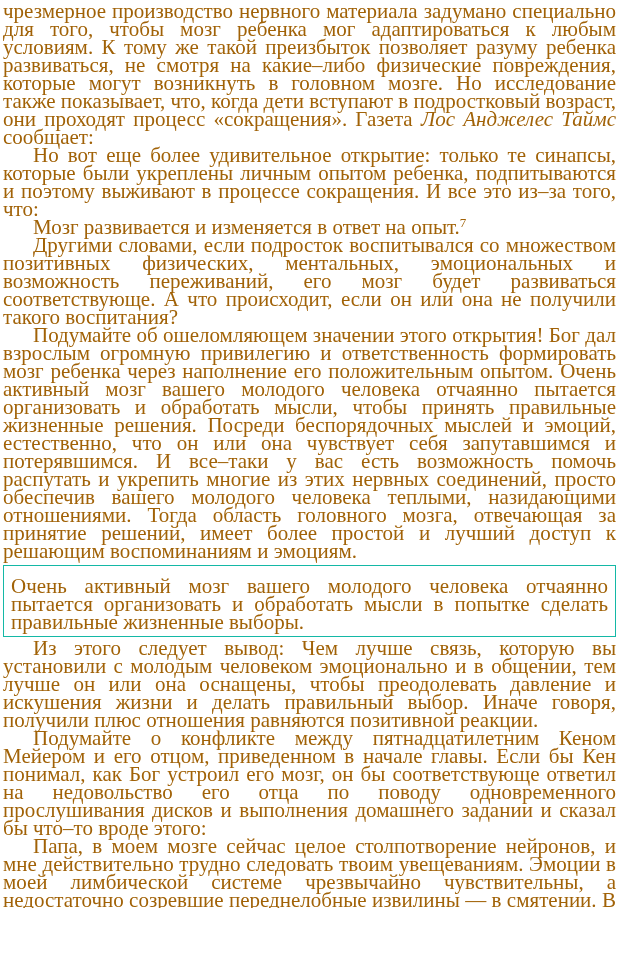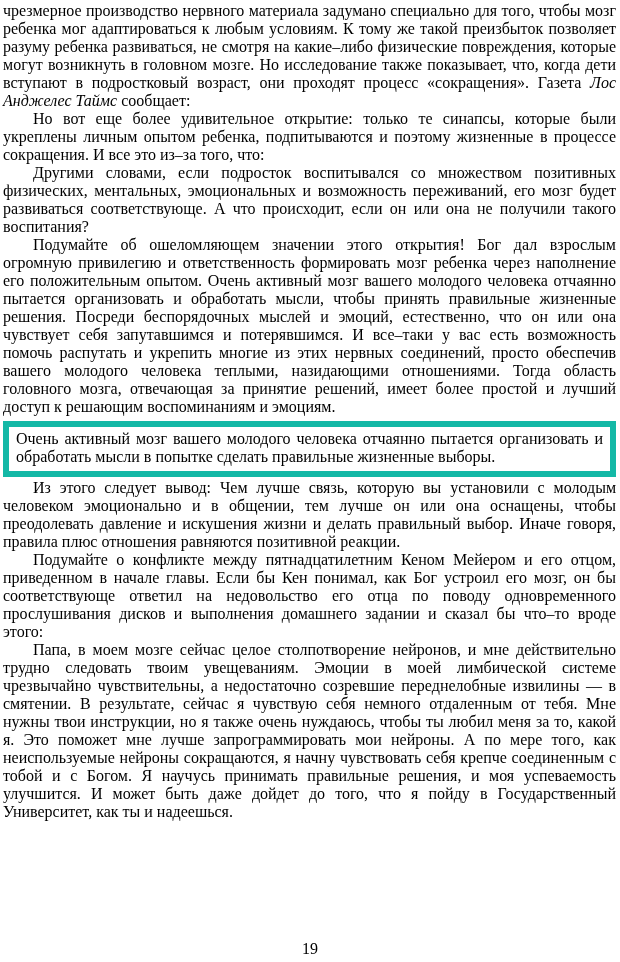--- a/index.html
+++ b/index.html
@@ -6,23 +6,23 @@
     margin: 0;
     padding: 0;
     background: #ffffff;
   }
   .page {
     position: relative;
     width: 620px;
     height: 962px;
     box-sizing: border-box;
     background: #ffffff;
-    color: #000000;
+    color: #a16207;
     font-family: "Liberation Serif", "DejaVu Serif", serif;
-    font-size: 16px;
+    font-size: 21px;
     line-height: 18px;
     overflow: hidden;
   }
   .text-block {
     box-sizing: border-box;
     padding: 2px 4px 0 3px;
     max-height: 908px;
     overflow: hidden;
   }
   .para {
@@ -38,23 +38,23 @@
   }
   sup.fn {
     font-size: 0.62em;
     line-height: 0;
     position: relative;
     top: -0.55em;
     vertical-align: baseline;
   }
   .callout-box {
     box-sizing: border-box;
-    border: 6px solid #14b8a6;
+    border: 1px solid #14b8a6;
     margin: 5px 0 2px 0;
-    padding: 3px 7px 5px 7px;
+    padding: 11px 7px 5px 7px;
     text-align: justify;
   }
   .footer {
     position: absolute;
     left: 0;
     bottom: 4px;
     width: 100%;
     text-align: center;
     line-height: 19px;
   }
@@ -64,34 +64,34 @@
 </style>
 </head>
 <body>
 
 <div class="page">
   <div class="text-block">
 
     <p class="para no-indent"><span>чрезмерное производство нервного материала задумано специально для того, чтобы мозг ребенка мог адаптироваться к любым условиям. К тому же такой преизбыток позволяет разуму ребенка развиваться, не смотря на какие–либо физические повреждения, которые могут возникнуть в головном мозге. Но исследование также показывает, что, когда дети вступают в подростковый возраст, они проходят процесс «сокращения». Газета </span><span class="newspaper">Лос Анджелес Таймс</span><span> сообщает:</span></p>
 
 
-    <p class="para"><span>Но вот еще более удивительное открытие: только те синапсы, которые были укреплены личным опытом ребенка, подпитываются и поэтому жизненные в процессе сокращения. И все это из–за того, что:</span></p>
+    <p class="para"><span>Но вот еще более удивительное открытие: только те синапсы, которые были укреплены личным опытом ребенка, подпитываются и поэтому выживают в процессе сокращения. И все это из–за того, что:</span></p>
 
+    <p class="para"><span>Мозг развивается и изменяется в ответ на опыт.</span><sup class="fn">7</sup></p>
 
     <p class="para"><span>Другими словами, если подросток воспитывался со множеством позитивных физических, ментальных, эмоциональных и возможность переживаний, его мозг будет развиваться соответствующе. А что происходит, если он или она не получили такого воспитания?</span></p>
 
 
     <p class="para"><span>Подумайте об ошеломляющем значении этого открытия! Бог дал взрослым огромную привилегию и ответственность формировать мозг ребенка через наполнение его положительным опытом. Очень активный мозг вашего молодого человека отчаянно пытается организовать и обработать мысли, чтобы принять правильные жизненные решения. Посреди беспорядочных мыслей и эмоций, естественно, что он или она чувствует себя запутавшимся и потерявшимся. И все–таки у вас есть возможность помочь распутать и укрепить многие из этих нервных соединений, просто обеспечив вашего молодого человека теплыми, назидающими отношениями. Тогда область головного мозга, отвечающая за принятие решений, имеет более простой и лучший доступ к решающим воспоминаниям и эмоциям.</span></p>
 
     <div class="callout-box"><span>Очень активный мозг вашего молодого человека отчаянно пытается организовать и обработать мысли в попытке сделать правильные жизненные выборы.</span></div>
 
-    <p class="para"><span>Из этого следует вывод: Чем лучше связь, которую вы установили с молодым человеком эмоционально и в общении, тем лучше он или она оснащены, чтобы преодолевать давление и искушения жизни и делать правильный выбор. Иначе говоря, правила плюс отношения равняются позитивной реакции.</span></p>
+    <p class="para"><span>Из этого следует вывод: Чем лучше связь, которую вы установили с молодым человеком эмоционально и в общении, тем лучше он или она оснащены, чтобы преодолевать давление и искушения жизни и делать правильный выбор. Иначе говоря, получили плюс отношения равняются позитивной реакции.</span></p>
 
     <p class="para"><span>Подумайте о конфликте между пятнадцатилетним Кеном Мейером и его отцом, приведенном в начале главы. Если бы Кен понимал, как Бог устроил его мозг, он бы соответствующе ответил на недовольство его отца по поводу одновременного прослушивания дисков и выполнения домашнего задании и сказал бы что–то вроде этого:</span></p>
 
     <p class="para"><span>Папа, в моем мозге сейчас целое столпотворение нейронов, и мне действительно трудно следовать твоим увещеваниям. Эмоции в моей лимбической системе чрезвычайно чувствительны, а недостаточно созревшие переднелобные извилины — в смятении. В результате, сейчас я чувствую себя немного отдаленным от тебя. Мне нужны твои инструкции, но я также очень нуждаюсь, чтобы ты любил меня за то, какой я. Это поможет мне лучше запрограммировать мои нейроны. А по мере того, как неиспользуемые нейроны сокращаются, я начну чувствовать себя крепче соединенным с тобой и с Богом. Я научусь принимать правильные решения, и моя успеваемость улучшится. И может быть даже дойдет до того, что я пойду в Государственный Университет, как ты и надеешься.</span></p>
 
   </div>
 
   <div class="footer">
-    <span class="page-number">19</span>
   </div>
 </div>
 
 </body></html>

